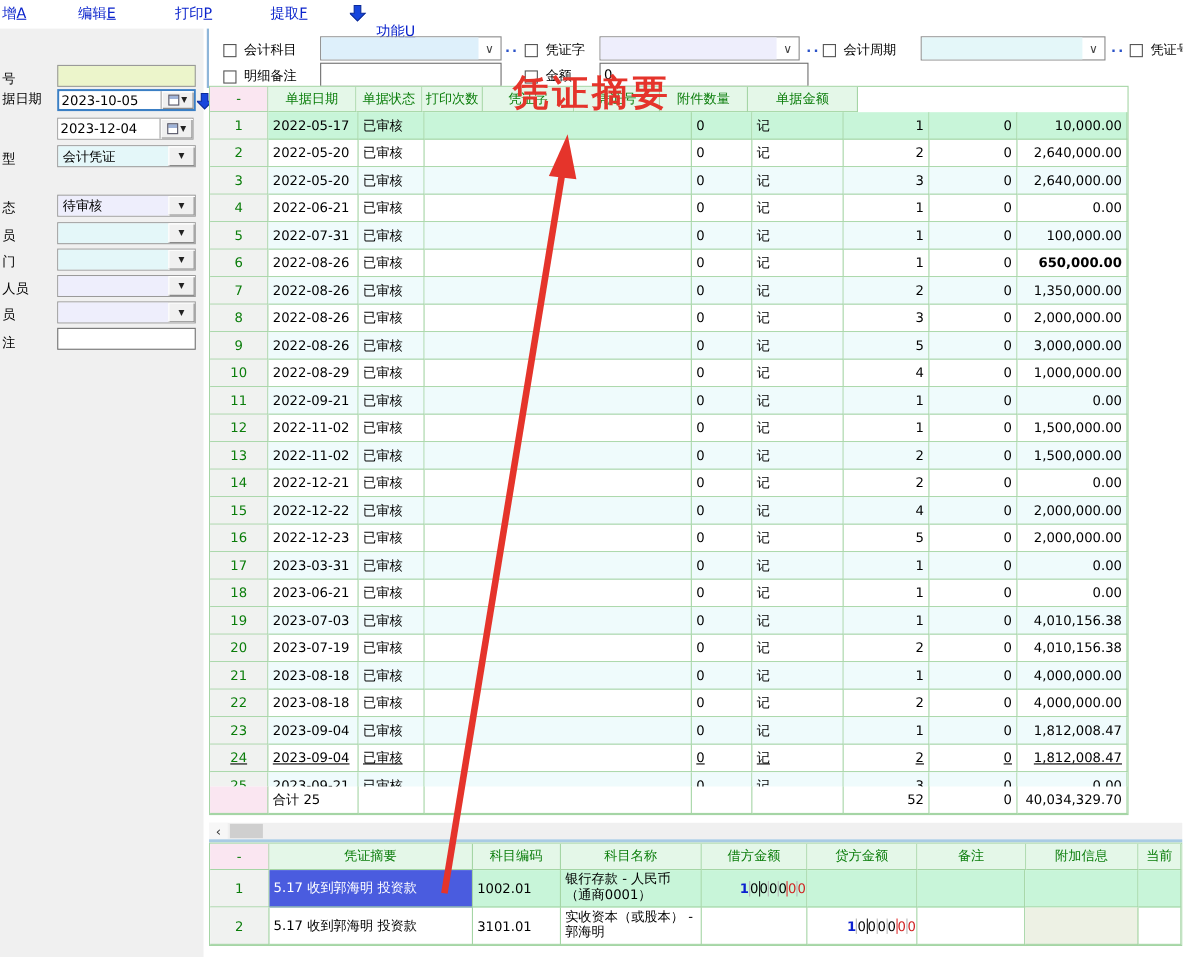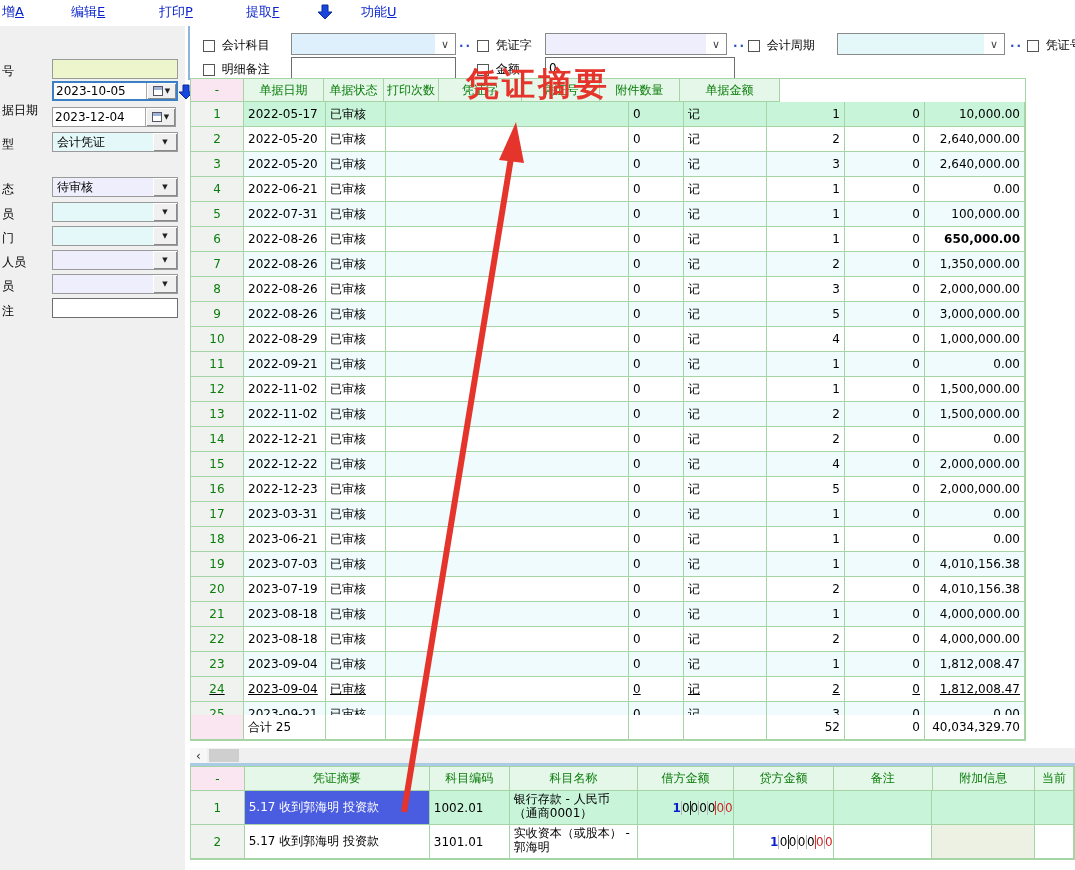--- a/index.html
+++ b/index.html
@@ -89,26 +89,26 @@
 <div id="app">
 
   <div class="toolbar" id="toolbar">
     <svg class="tb-arrow" style="left:318px" width="15" height="17">
       <polygon points="4,1 10,1 10,8 14,8 7,15 0,8 4,8" fill="#1746dd" stroke="#0a2a9a"></polygon>
     </svg>
   <span class="tb-item" style="left: 2px;">增<u>A</u></span>
       <span class="tb-item" style="left: 71px;">编辑<u>E</u></span>
       <span class="tb-item" style="left: 159px;">打印<u>P</u></span>
       <span class="tb-item" style="left: 246px;">提取<u>F</u></span>
-      <span class="tb-item" style="left: 361px;">功能<u>U</u></span>
+      <span class="tb-item" style="left: 342px; margin-top: 17px;">功能<u>U</u></span>
     </div>
 
   <div class="left-panel">
     <span class="lp-label" style="top:37px">号</span>
-    <span class="lp-label" style="top:76px">据日期</span>
+    <span class="lp-label" style="top:56px">据日期</span>
     <span class="lp-label" style="top:110px">型</span>
     <span class="lp-label" style="top:155px">态</span>
     <span class="lp-label" style="top:180px">员</span>
     <span class="lp-label" style="top:204px">门</span>
     <span class="lp-label" style="top:228px">人员</span>
     <span class="lp-label" style="top:252px">员</span>
     <span class="lp-label" style="top:277px">注</span>
 
     <input class="inp inp-yellow lp-field" style="top: 33px;" value="">
 

